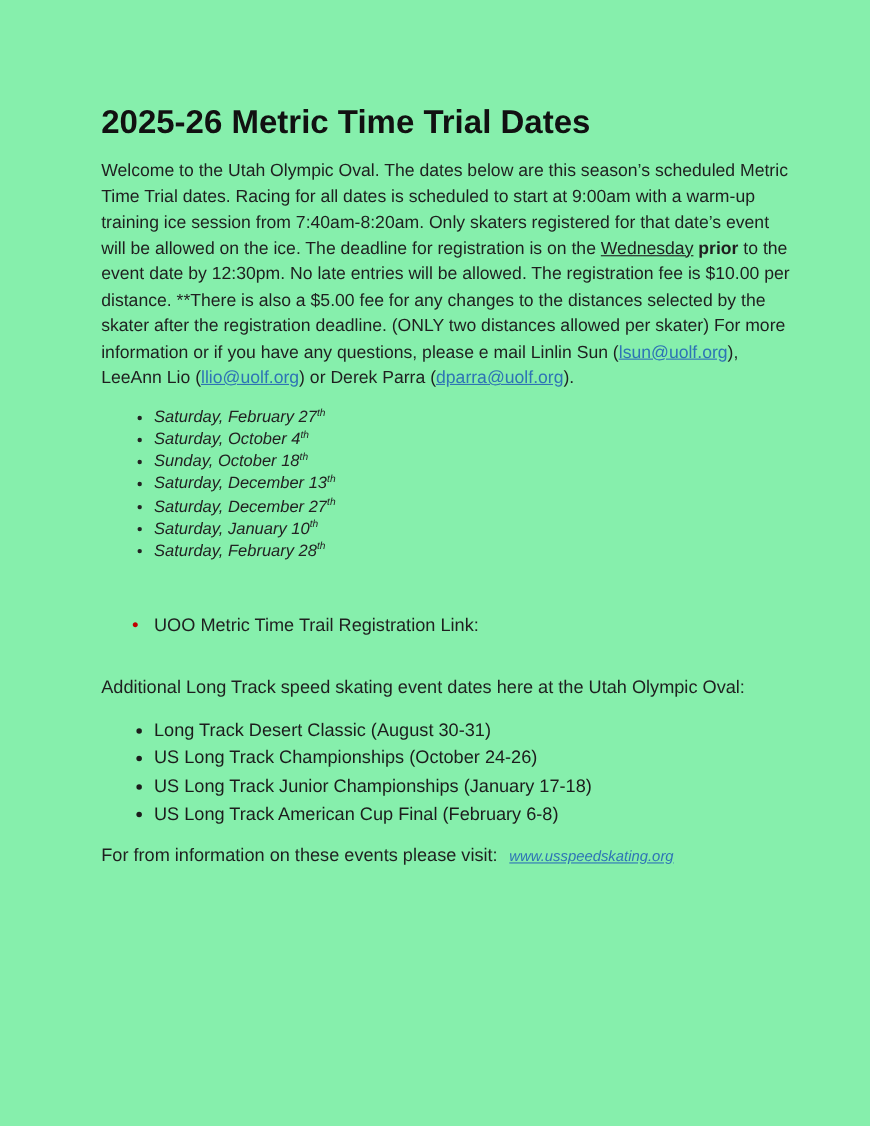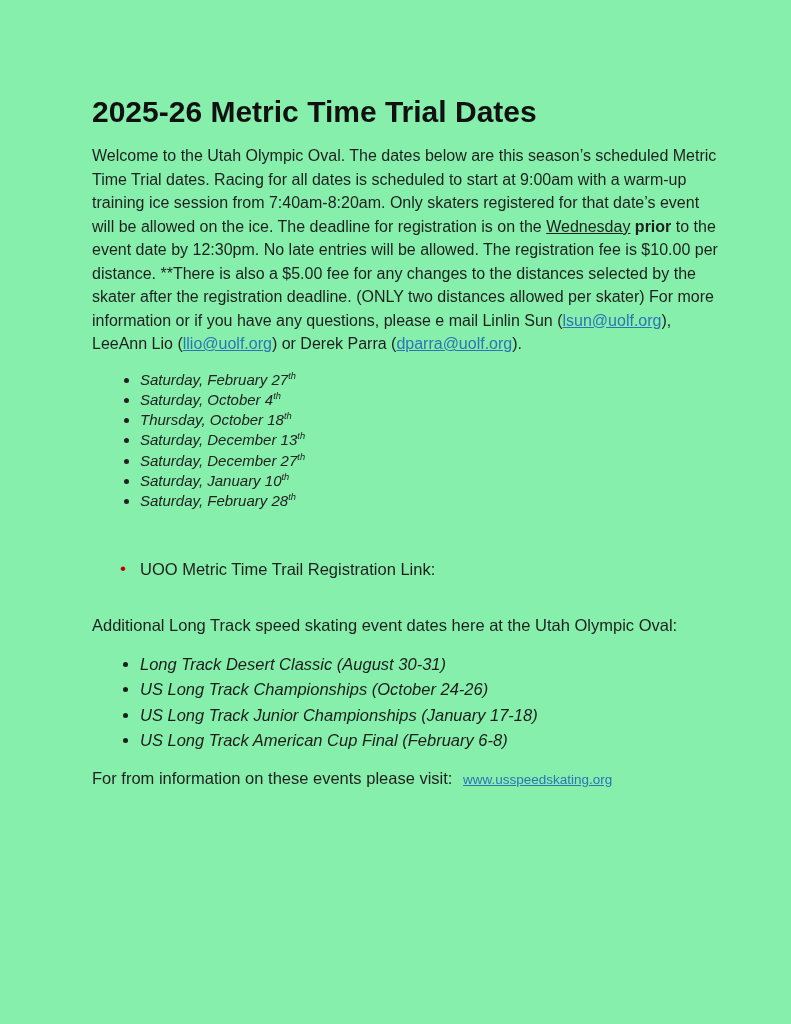--- a/index.html
+++ b/index.html
@@ -36,38 +36,38 @@
   .reg-body { display:flex; flex-direction:row; }
   .reg-label { font-size:16.5px; line-height:22px; color:var(--ink); }
   .reg-url { font-size:13px; line-height:18px; margin-top:3px; }
   p.additional-heading {
     margin:34px 0 0 0; font-size:16.5px; line-height:22px; color:var(--ink);
   }
   ul.event-list {
     margin:16px 0 0 0; padding:0 0 0 48px; list-style:disc;
   }
   ul.event-list li {
-    font-style:italic; font-size:16.5px; line-height:25.5px; color:#1c1c1c;
+    font-size:16.5px; line-height:25.5px; color:#1c1c1c;
   }
   p.footer-line { margin:13px 0 0 0; font-size:16.5px; line-height:22px; }
-  p.footer-line .footer-link { font-size:13.5px; margin-left:6px; }
+  p.footer-line .footer-link { font-size:13.5px; margin-left:6px;font-style:italic; }
 </style>
 </head>
 <body>
 
 <div class="page">
 
   <h1 class="doc-title">2025-26 Metric Time Trial Dates</h1>
 
   <p class="intro"><span>Welcome to the Utah Olympic Oval. The dates below are this season’s scheduled Metric Time Trial dates. Racing for all dates is scheduled to start at 9:00am with a warm-up training ice session from 7:40am-8:20am. Only skaters registered for that date’s event will be allowed on the ice. The deadline for registration is on the </span><span class="u">Wednesday</span><span> </span><span class="b">prior</span><span> to the event date by 12:30pm. No late entries will be allowed. The registration fee is $10.00 per distance. **There is also a $5.00 fee for any changes to the distances selected by the skater after the registration deadline. (ONLY two distances allowed per skater) For more information or if you have any questions, please e mail Linlin Sun (</span><a class="doc-link" href="#">lsun@uolf.org</a><span>), LeeAnn Lio (</span><a class="doc-link" href="#">llio@uolf.org</a><span>) or Derek Parra (</span><a class="doc-link" href="#">dparra@uolf.org</a><span>).</span></p>
 
   <ul class="date-list">
       <li><span>Saturday, February 27</span><sup>th</sup></li>
       <li><span>Saturday, October 4</span><sup>th</sup></li>
-      <li><span>Thursday, October 18</span><sup>th</sup></li>
+      <li><span>Sunday, October 18</span><sup>th</sup></li>
       <li><span>Saturday, December 13</span><sup>th</sup></li>
       <li><span>Saturday, December 27</span><sup>th</sup></li>
       <li><span>Saturday, January 10</span><sup>th</sup></li>
       <li><span>Saturday, February 28</span><sup>th</sup></li>
     </ul>
 
   <div class="reg-item">
     <span class="reg-bullet">•</span>
     <div class="reg-body">
       <span class="reg-label">UOO Metric Time Trail Registration Link:</span>

